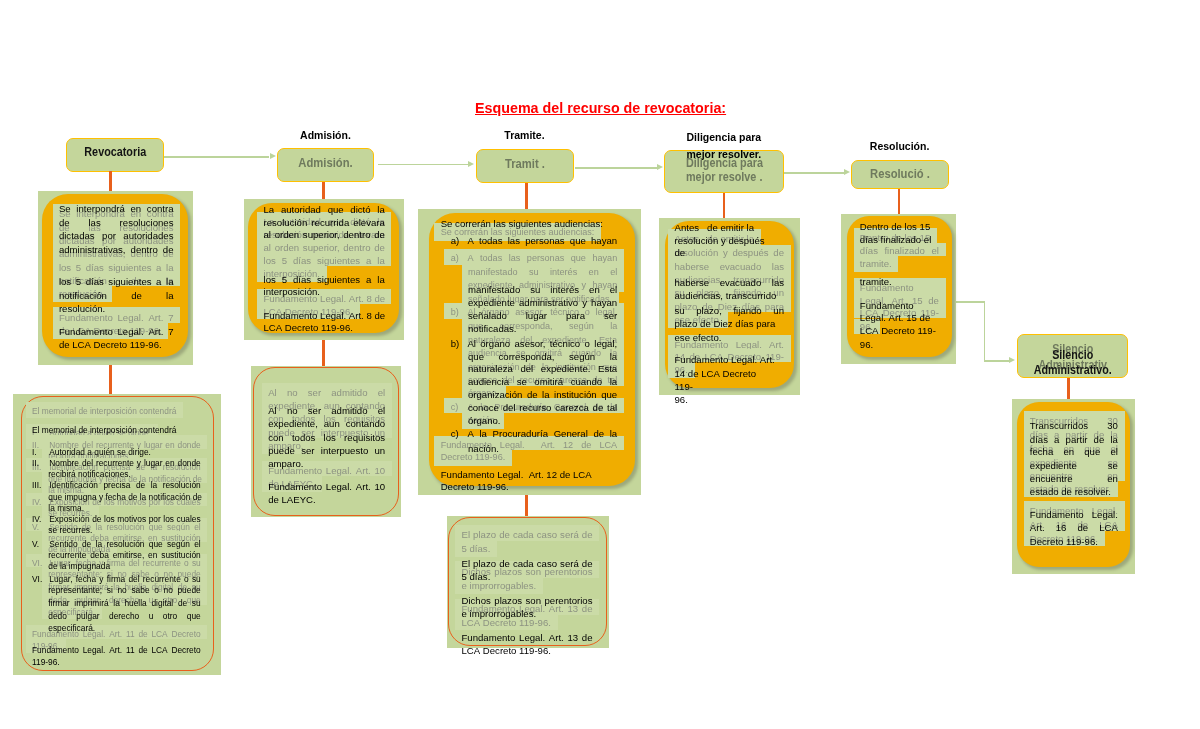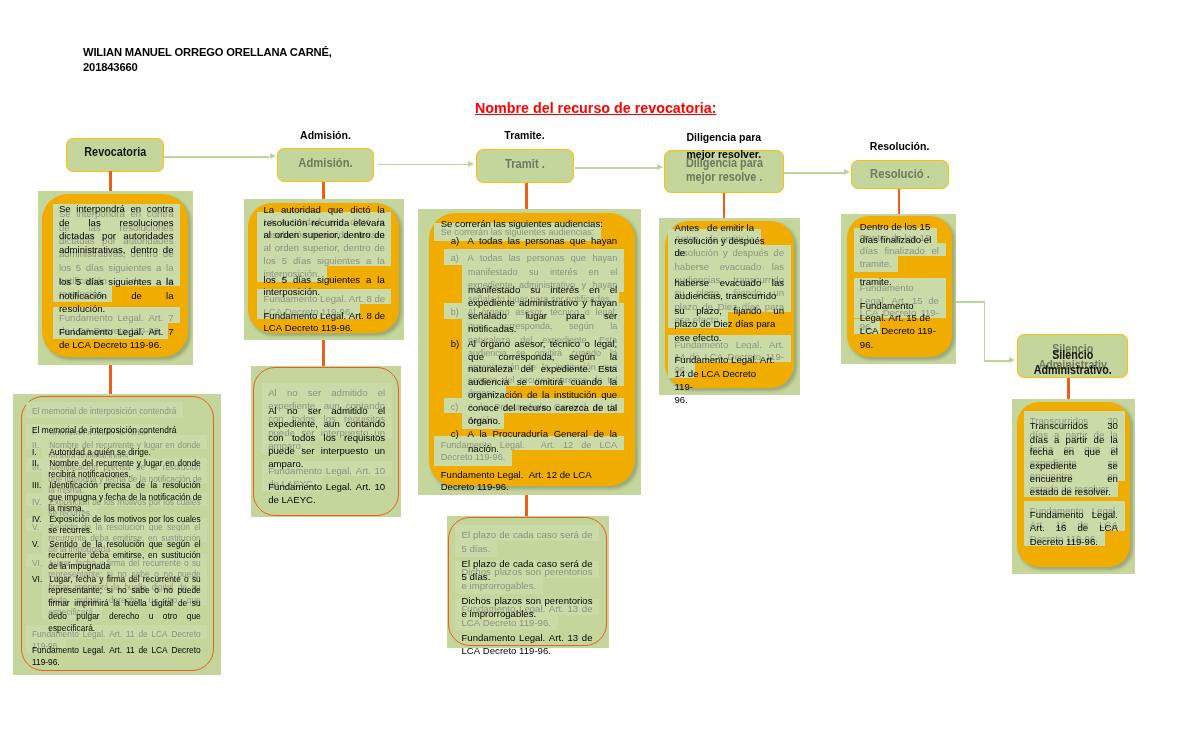--- a/index.html
+++ b/index.html
@@ -32,25 +32,21 @@
   .tline.just>s{flex:1 1 auto;}
   .tline>i.tabstop{font-style:normal;flex:0 0 auto;width:var(--tab,17.3px);display:block;}
   .ghostlayer{color:#8d9382;}
   .ghostlayer .tline{z-index:0;}
   .blacklayer{color:#000;}
 </style>
 </head>
 <body>
 
 <div id="stage">
-<div id="author">
-      <div>WILIAN MANUEL ORREGO ORELLANA CARNÉ,</div>
-      <div>201843660</div>
-    </div>
-    <div id="doc-title">Nombre del recurso de revocatoria:</div>
+    <div id="doc-title">Esquema del recurso de revocatoria:</div>
     <div class="pill" style="left:65.5px;top:138px;width:98.5px;height:33.5px"></div>
 <div class="pill-text" style="left:65.5px;top:145.5px;width:98.5px;color:#141414;font-size:12.35px;line-height:13.5px;text-align:center;transform:scaleX(0.875);">Revocatoria</div>
     <div class="pill" style="left:277px;top:148px;width:97px;height:34px"></div>
 <div class="pill-text" style="left:277px;top:157.2px;width:97px;color:#6f7a5e;font-size:11.9px;line-height:13.5px;text-align:center;transform:scaleX(0.945);">Admisión.</div>
 <div class="stage-label" style="left:300.1px;top:127.3px;">Admisión.</div>
     <div class="pill" style="left:476px;top:149px;width:98px;height:34px"></div>
 <div class="pill-text" style="left:476px;top:158.2px;width:98px;color:#6f7a5e;font-size:11.9px;line-height:13.5px;text-align:center;transform:scaleX(0.945);">Tramit  .</div>
 <div class="stage-label" style="left:504.3px;top:127.3px;">Tramite.</div>
     <div class="pill" style="left:663.7px;top:150.4px;width:120.3px;height:42.3px"></div>
 <div class="pill-text lft" style="left:686.3px;top:155.6px;width:120.3px;color:#6f7a5e;font-size:11.9px;line-height:14.7px;text-align:left;transform:scaleX(0.91);">Diligencia para

